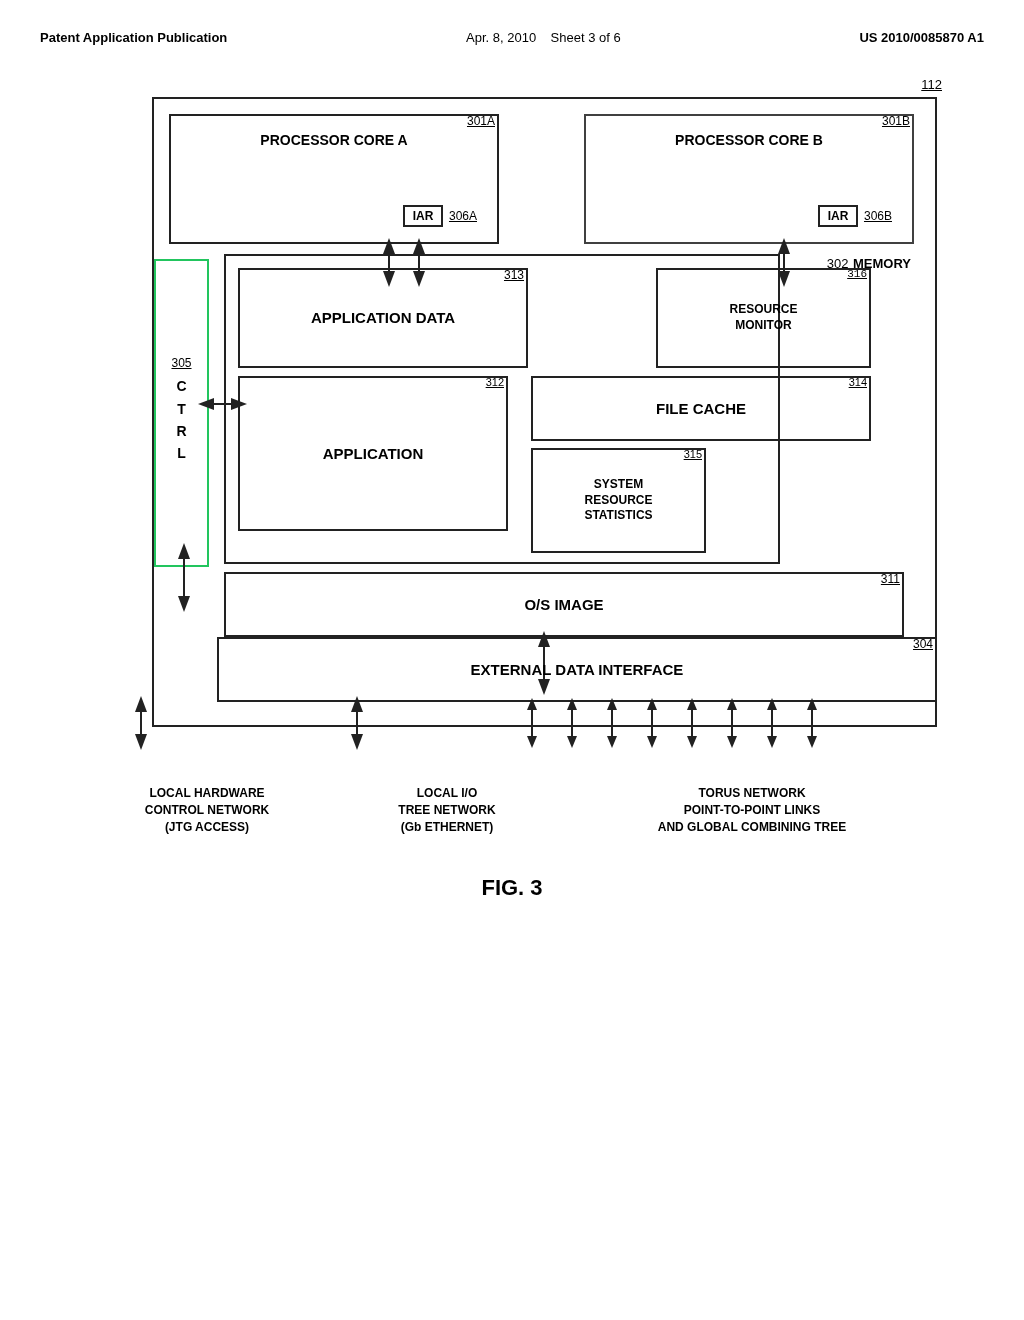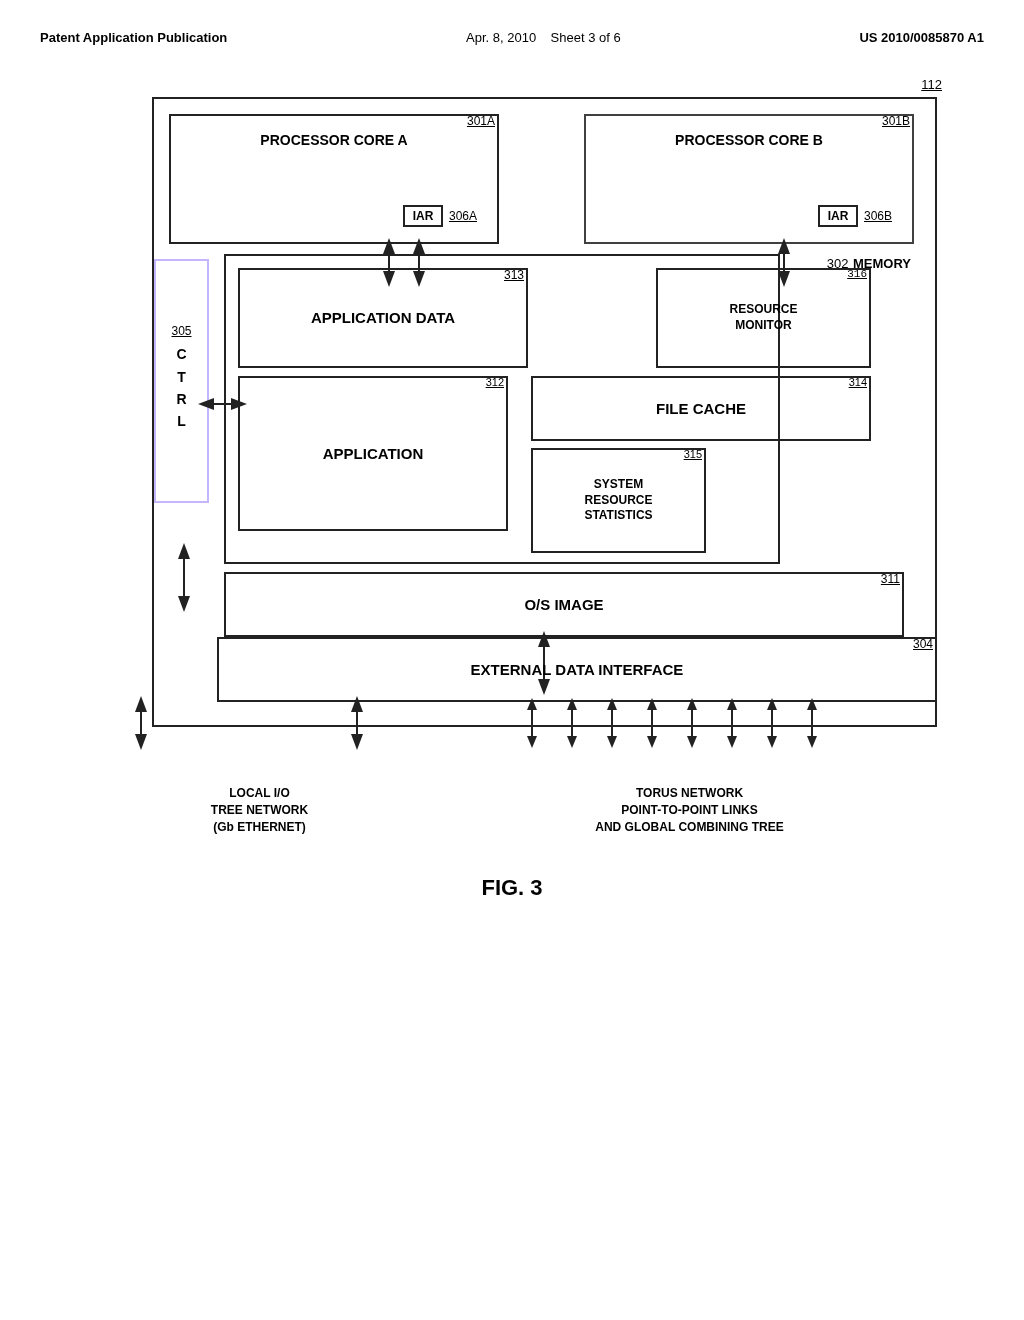--- a/index.html
+++ b/index.html
@@ -141,21 +141,21 @@
             </div>
             <span class="ref-label" style="position:relative; top:0; right:0; font-size:12px;">306B</span>
           </div>
         </div>
 
         <div style="position:absolute; top:155px; right:18px;">
           <span class="ref-label" style="position:relative; top:0; right:0; font-size:13px;">302</span>
           <span style="font-size:13px; font-weight:bold; margin-right:6px;">MEMORY</span>
         </div>
 
-        <div style="position:absolute; top:160px; left:0px; width:55px; height:244px; border:2px solid #c4b5fd; display:flex; flex-direction:column; align-items:center; justify-content:center;">
+        <div style="position:absolute; top:160px; left:0px; width:55px; height:308px; border:2px solid #22c55e; display:flex; flex-direction:column; align-items:center; justify-content:center;">
           <span class="ref-label" style="position:relative; top:-5px; left:0; font-size:12px;">305</span>
           <div style="font-size:14px; font-weight:bold; line-height:1.6; text-align:center;">
             C<br>T<br>R<br>L
           </div>
         </div>
 
         <div style="position:absolute; top:155px; left:70px; width:556px; height:310px; border:2px solid #222;">
 
           <div style="position:absolute; top:12px; left:12px; width:290px; height:100px; border:2px solid #222; display:flex; align-items:center; justify-content:center;">
             <span class="ref-label" style="top:-2px; right:2px;">313</span>
@@ -302,20 +302,23 @@
         <line x1="140" y1="2" x2="140" y2="40" stroke="#222" stroke-width="2" marker-end="url(#ah8)" marker-start="url(#ah8u)"></line>
         <line x1="180" y1="2" x2="180" y2="40" stroke="#222" stroke-width="2" marker-end="url(#ah8)" marker-start="url(#ah8u)"></line>
         <line x1="220" y1="2" x2="220" y2="40" stroke="#222" stroke-width="2" marker-end="url(#ah8)" marker-start="url(#ah8u)"></line>
         <line x1="260" y1="2" x2="260" y2="40" stroke="#222" stroke-width="2" marker-end="url(#ah8)" marker-start="url(#ah8u)"></line>
         <line x1="300" y1="2" x2="300" y2="40" stroke="#222" stroke-width="2" marker-end="url(#ah8)" marker-start="url(#ah8u)"></line>
       </svg>
 
     </div>
 
     <div class="bottom-labels">
+      <div class="bottom-label" style="width:150px; white-space:pre-line;">LOCAL HARDWARE
+CONTROL NETWORK
+(JTG ACCESS)</div>
       <div class="bottom-label" style="width:130px; white-space:pre-line;">LOCAL I/O
 TREE NETWORK
 (Gb ETHERNET)</div>
       <div class="bottom-label" style="width:280px; white-space:pre-line;">TORUS NETWORK
 POINT-TO-POINT LINKS
 AND GLOBAL COMBINING TREE</div>
     </div>
 
   </div>
 

